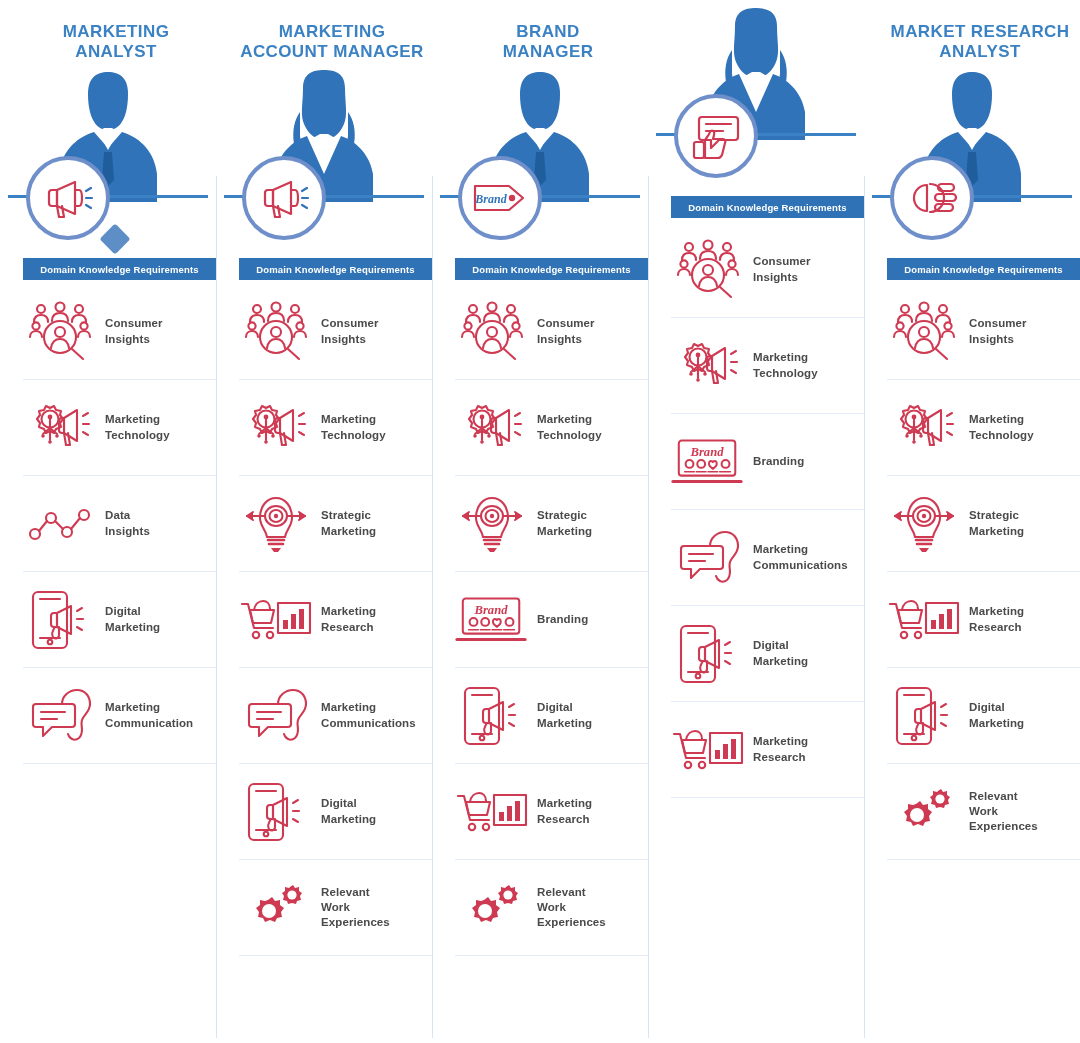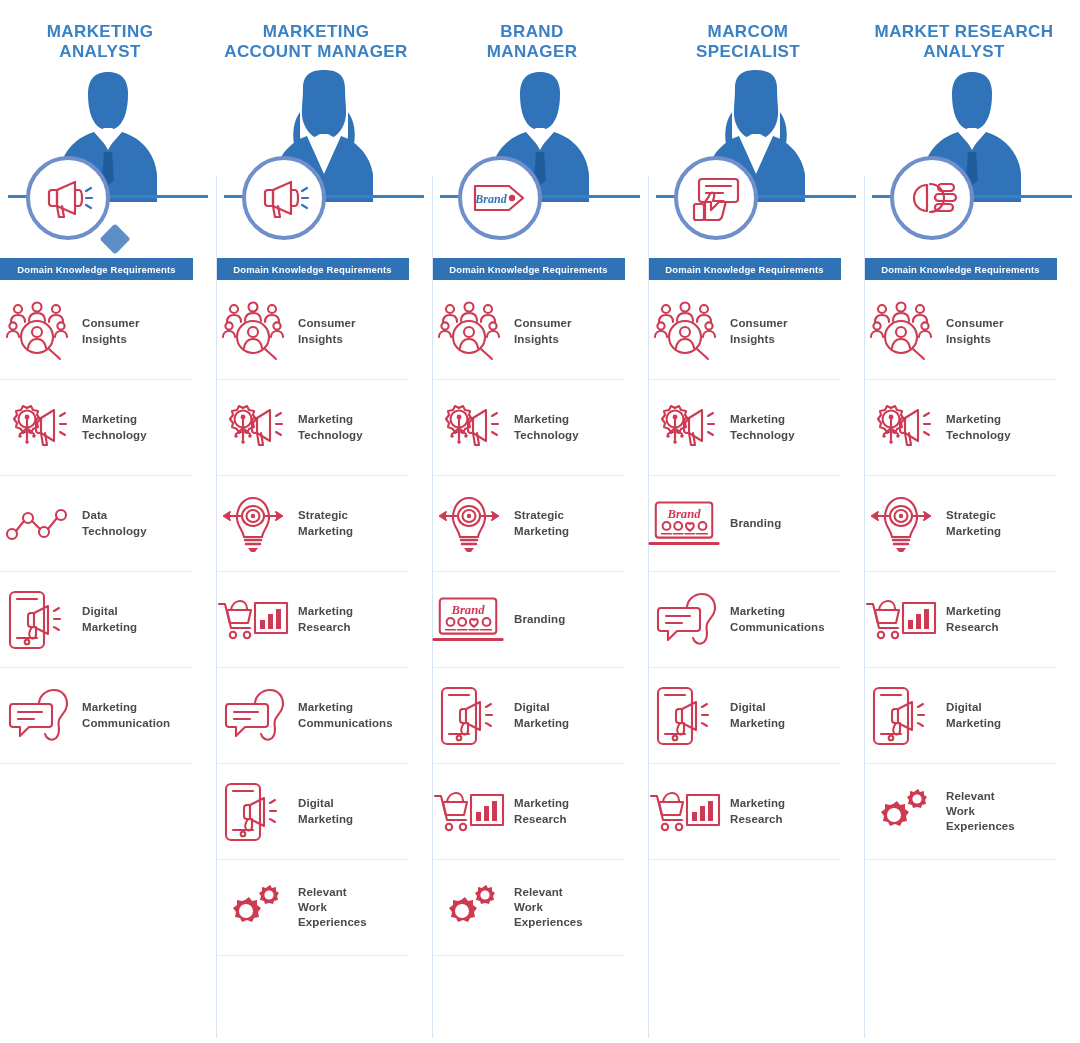--- a/index.html
+++ b/index.html
@@ -18,21 +18,21 @@
     display: flex;
     width: 1080px;
     height: 1043px;
   }
   .col {
     position: relative;
     width: 216px;
     height: 1043px;
     display: flex;
     flex-direction: column;
-    align-items: flex-start;
+    align-items: flex-end;
   }
   
   .col + .col::before {
     content: "";
     position: absolute;
     left: 0; top: 176px;
     width: 1px; height: 862px;
     background: #d7e4f2;
   }
 
@@ -214,21 +214,21 @@
             <div class="skill-icon">
               <svg width="66" height="40" viewBox="0 0 66 40" fill="none" stroke="#cf3a53" stroke-width="2.1" stroke-linecap="round" stroke-linejoin="round">
         <circle cx="8" cy="30" r="5"></circle>
         <circle cx="24" cy="14" r="5"></circle>
         <circle cx="40" cy="28" r="5"></circle>
         <circle cx="57" cy="11" r="5"></circle>
         <path d="M12 27 L20 17 M28 17 L36 25 M44 25 L53 14"></path>
       </svg>
             </div>
             <div class="skill-label">Data
-Technology</div>
+Insights</div>
           </div>
           <div class="skill-row">
             <div class="skill-icon">
               <svg width="62" height="64" viewBox="0 0 62 64" fill="none" stroke="#cf3a53" stroke-width="2.1" stroke-linecap="round" stroke-linejoin="round">
         <rect x="4" y="4" width="34" height="56" rx="5"></rect>
         <path d="M11 11 L31 11 M11 50 L31 50"></path>
         <circle cx="21" cy="54" r="2.3"></circle>
         <path d="M22 28 L22 36 C22 38 23 39 25 39 L28 39 L28 25 L25 25 C23 25 22 26 22 28 Z"></path>
         <path d="M28 25 L42 18 L42 46 L28 39 Z"></path>
         <path d="M26 39 C24 42 22 46 24 49 C26 52 30 50 30 47 L30 39"></path>
@@ -536,22 +536,20 @@
         </g>
       </svg>
             </div>
             <div class="skill-label">Relevant
 Work
 Experiences</div>
           </div>
         </div>
       </div>
       <div class="col">
-        <div class="col-title" style="white-space: pre-line;">MARCOM
-SPECIALIST</div>
         <div class="portrait-area">
           <div class="person"><svg width="108" height="132" viewBox="0 0 108 132">
       <g fill="#3173b8">
         <path d="M33 18 C33 4 42 0 54 0 C66 0 75 4 75 18 C75 34 78 44 74 54 C70 64 62 70 54 70 C46 70 38 64 34 54 C30 44 33 34 33 18 Z"></path>
         <path d="M30 42 C24 50 22 62 24 74 C26 84 30 90 34 92 L30 66 Z"></path>
         <path d="M78 42 C84 50 86 62 84 74 C82 84 78 90 74 92 L78 66 Z"></path>
         <path d="M37 66 C20 72 8 86 5 104 L5 132 L103 132 L103 104 C100 86 88 72 71 66 L54 104 Z"></path>
         <path d="M43 68 L54 96 L65 68 L58 64 L50 64 Z" fill="#ffffff"></path>
       </g>
     </svg></div>

